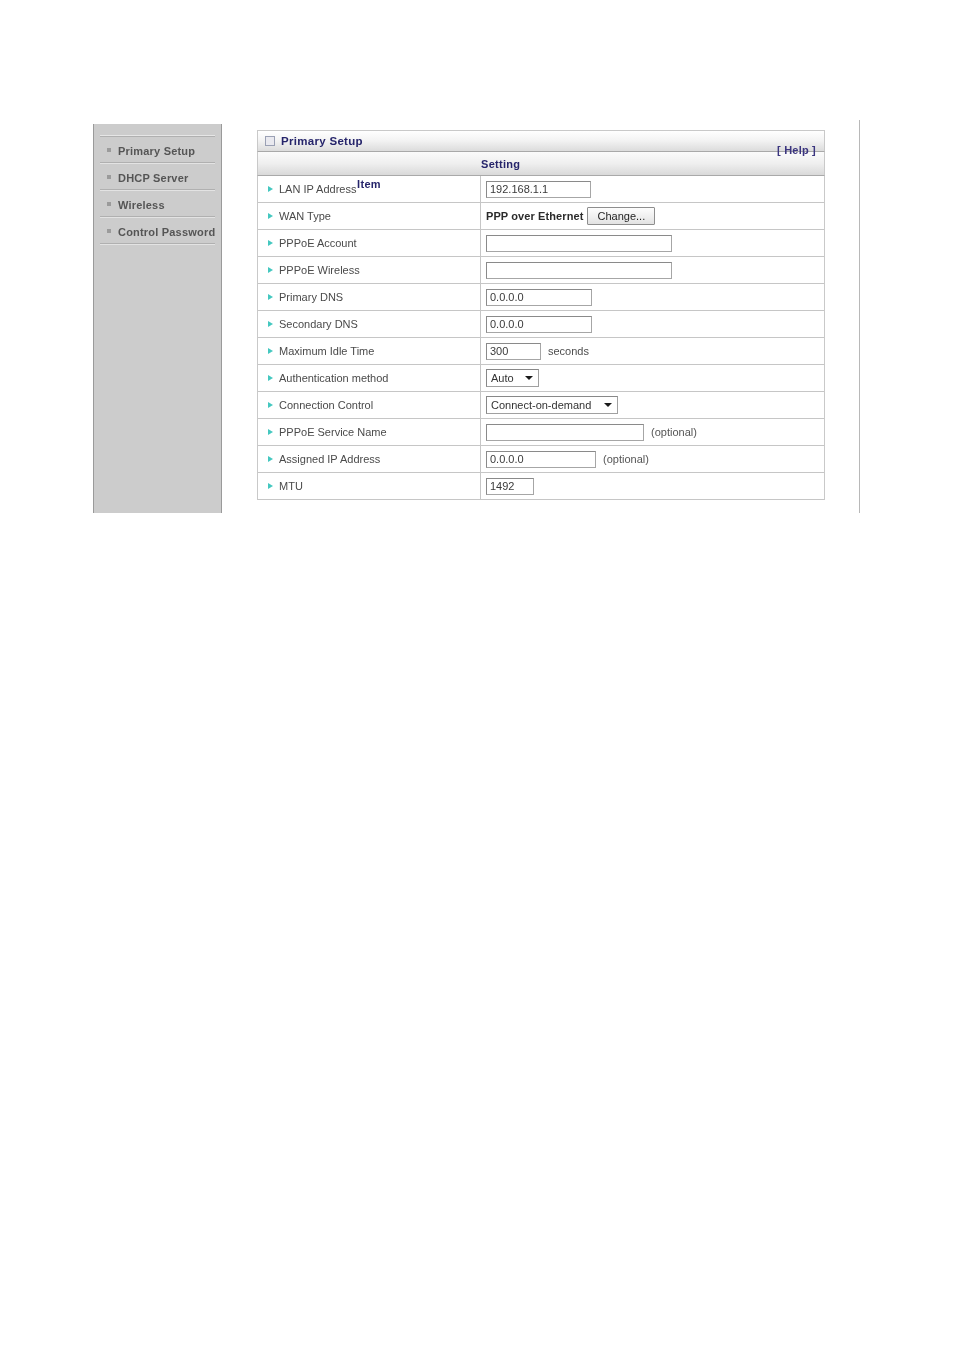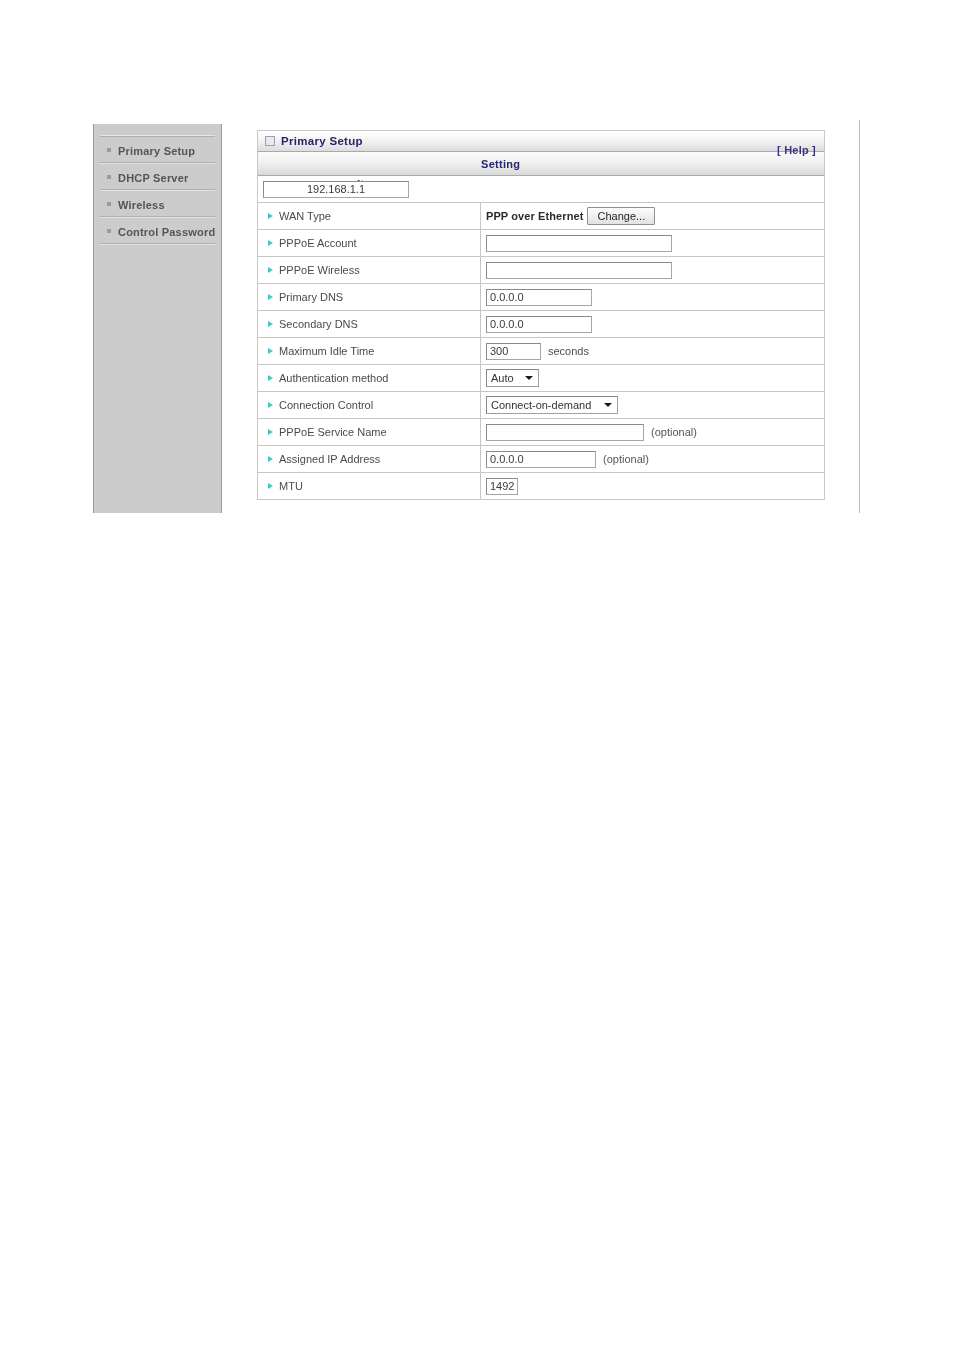--- a/index.html
+++ b/index.html
@@ -210,27 +210,27 @@
     height: 17px;
     line-height: 17px;
     padding: 0 3px;
     border: 1px solid #a6a6a6;
     border-top-color: #8a8a8a;
     border-left-color: #8a8a8a;
     background: #ffffff;
     box-sizing: border-box;
     outline: none;
   }
-  .w-lan   { width: 146px; text-align: center; }
+  .w-lan   { width: 105px; }
   .w-acct  { width: 186px; }
   .w-dns   { width: 106px; }
   .w-idle  { width: 55px; }
   .w-svc   { width: 158px; }
   .w-asgn  { width: 110px; }
-  .w-mtu   { width: 32px; }
+  .w-mtu   { width: 48px; }
 
   .bold-val {
     font-size: 11px;
     font-weight: bold;
     color: #2b2b2b;
     margin-right: 4px;
     letter-spacing: .1px;
   }
   button.btn {
     font-family: "Liberation Sans", sans-serif;
@@ -332,20 +332,24 @@
         <span class="ch-text">Item</span>
       </div>
       <div class="ch-setting">
         <span class="ch-text">Setting</span>
       </div>
     </div>
 
     <div class="rows">
 
       <div class="row">
+        <div class="cell-item">
+          <span class="tri"></span>
+          <span class="item-label">LAN IP Address</span>
+        </div>
         <div class="cell-setting">
           <input class="txt w-lan" type="text" value="192.168.1.1" style="">
         </div>
       </div>
 
       <div class="row">
         <div class="cell-item">
           <span class="tri"></span>
           <span class="item-label">WAN Type</span>
         </div>

